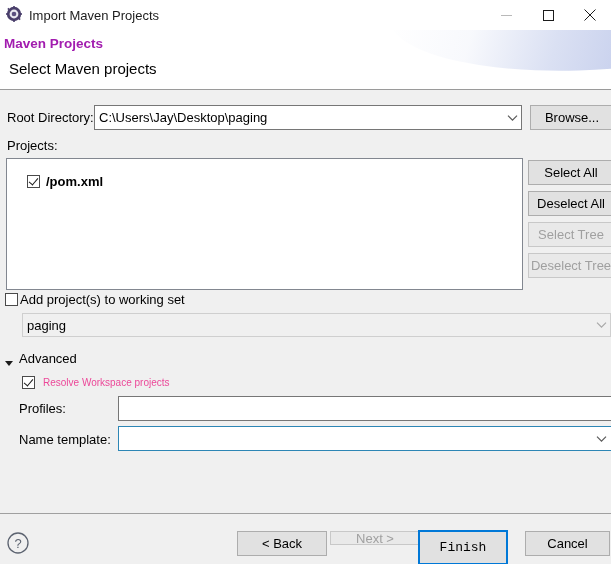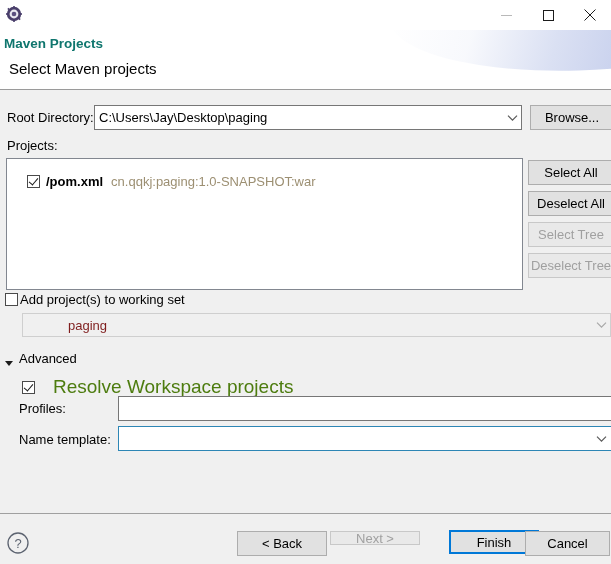--- a/index.html
+++ b/index.html
@@ -71,21 +71,21 @@
     height: 70px;
     background: linear-gradient(110deg, rgba(255,255,255,0) 0%, rgba(226,231,245,0.25) 35%, rgba(206,214,239,0.75) 70%, rgba(197,206,236,0.95) 100%);
     border-bottom-left-radius: 100% 100%;
     transform: rotate(-5deg);
   }
   .header-title {
     position: absolute;
     left: 4px; top: 6px;
     font-size: 13.5px;
     font-weight: bold;
-    color: #0f766e;
+    color: #a21caf;
   }
   .header-sub {
     position: absolute;
     left: 9px; top: 30px;
     font-size: 15px;
     color: #000000;
   }
   .header-rule {
     position: absolute;
     left: 0; top: 89px;
@@ -223,21 +223,21 @@
   }
   #workingset-check-row .ws-label {
     font-size: 13px; color: #000000; margin-left: 2px; white-space: nowrap;
   }
   #workingset-combo {
     left: 22px; top: 313px;
     width: 589px; height: 24px;
     background: #f0f0f0;
     border: 1px solid #cfcfcf;
   }
-  #workingset-combo .combo-val { color: #7f1d1d; margin-left: 41px; }
+  #workingset-combo .combo-val { color: #000000; }
 
   
   #advanced-row {
     position: absolute;
     left: 5px; top: 351px;
     display: flex; align-items: flex-end;
   }
   .tri-down {
     width: 0; height: 0;
     border-left: 4.5px solid transparent;
@@ -245,21 +245,21 @@
     border-top: 5px solid #1c1c1c;
     margin-right: 6px;
   }
   #advanced-row .adv-label { font-size: 13px; color: #000000; }
 
   #resolve-row {
     position: absolute;
     left: 22px; top: 376px;
     display: flex; align-items: center;
   }
-  #resolve-row .res-label { font-size: 19px; color: #4d7c0f; margin-left: 18px; white-space: nowrap; }
+  #resolve-row .res-label { font-size: 10px; color: #ec4899; margin-left: 8px; white-space: nowrap; }
 
   #profiles-label { left: 19px; top: 401px; }
   #profiles-input {
     position: absolute;
     left: 118px; top: 396px;
     width: 500px; height: 25px;
     background: #ffffff;
     border: 1px solid #767676;
     box-sizing: border-box;
   }
@@ -295,40 +295,41 @@
     width: 611px; height: 50px;
     background: #f0f0f0;
   }
   #help-button {
     position: absolute;
     left: 6px; top: 531px;
     width: 24px; height: 24px;
   }
   #back-button   { left: 237px; top: 531px; width: 90px; height: 25px; }
   #next-button   { left: 330px; top: 531px; width: 90px; height: 14px; }
-  #finish-button { left: 449px; top: 530px; width: 90px; height: 24px; }
+  #finish-button { left: 418px; top: 530px; width: 90px; height: 35px; font-family: Liberation Mono, monospace; }
   #cancel-button { left: 525px; top: 531px; width: 85px; height: 25px; }
 </style>
 </head>
 <body>
 
 <div class="titlebar">
   <span class="title-icon">
     <svg width="16" height="16" viewBox="0 0 16 16">
       <circle cx="8" cy="8" r="7.2" fill="#4a3f6b"></circle>
       <circle cx="8" cy="8" r="4.4" fill="#e8e8f0"></circle>
       <circle cx="8" cy="8" r="2.3" fill="#5b5080"></circle>
       <rect x="7.2" y="0" width="1.6" height="3" fill="#4a3f6b"></rect>
       <rect x="7.2" y="13" width="1.6" height="3" fill="#4a3f6b"></rect>
       <rect x="0" y="7.2" width="3" height="1.6" fill="#4a3f6b"></rect>
       <rect x="13" y="7.2" width="3" height="1.6" fill="#4a3f6b"></rect>
       <rect x="2" y="2" width="1.6" height="2.6" fill="#4a3f6b" transform="rotate(-45 2.8 3.3)"></rect>
       <rect x="12.4" y="11.4" width="1.6" height="2.6" fill="#4a3f6b" transform="rotate(-45 13.2 12.7)"></rect>
     </svg>
   </span>
+  <span class="title-text">Import Maven Projects</span>
   <div class="win-controls">
     <div class="win-btn">
       <svg width="11" height="11" viewBox="0 0 11 11">
         <rect x="0" y="5" width="11" height="1" fill="#b9b9b9"></rect>
       </svg>
     </div>
     <div class="win-btn">
       <svg width="11" height="11" viewBox="0 0 11 11">
         <rect x="0.5" y="0.5" width="10" height="10" fill="none" stroke="#1c1c1c" stroke-width="1"></rect>
       </svg>
@@ -363,21 +364,20 @@
 </div>
 
 <button class="btn" id="browse-button">Browse...</button>
 
 <div class="lbl" id="projects-label">Projects:</div>
 
 <div id="projects-list">
   <div class="proj-row">
     <span class="cbox checked"></span>
     <span class="proj-name">/pom.xml</span>
-    <span class="proj-coord">cn.qqkj:paging:1.0-SNAPSHOT:war</span>
   </div>
 </div>
 
 <button class="btn" id="select-all-button">Select All</button>
 <button class="btn" id="deselect-all-button">Deselect All</button>
 <button class="btn disabled" id="select-tree-button">Select Tree</button>
 <button class="btn disabled" id="deselect-tree-button">Deselect Tree</button>
 
 <div id="workingset-check-row">
   <span class="cbox"></span>

